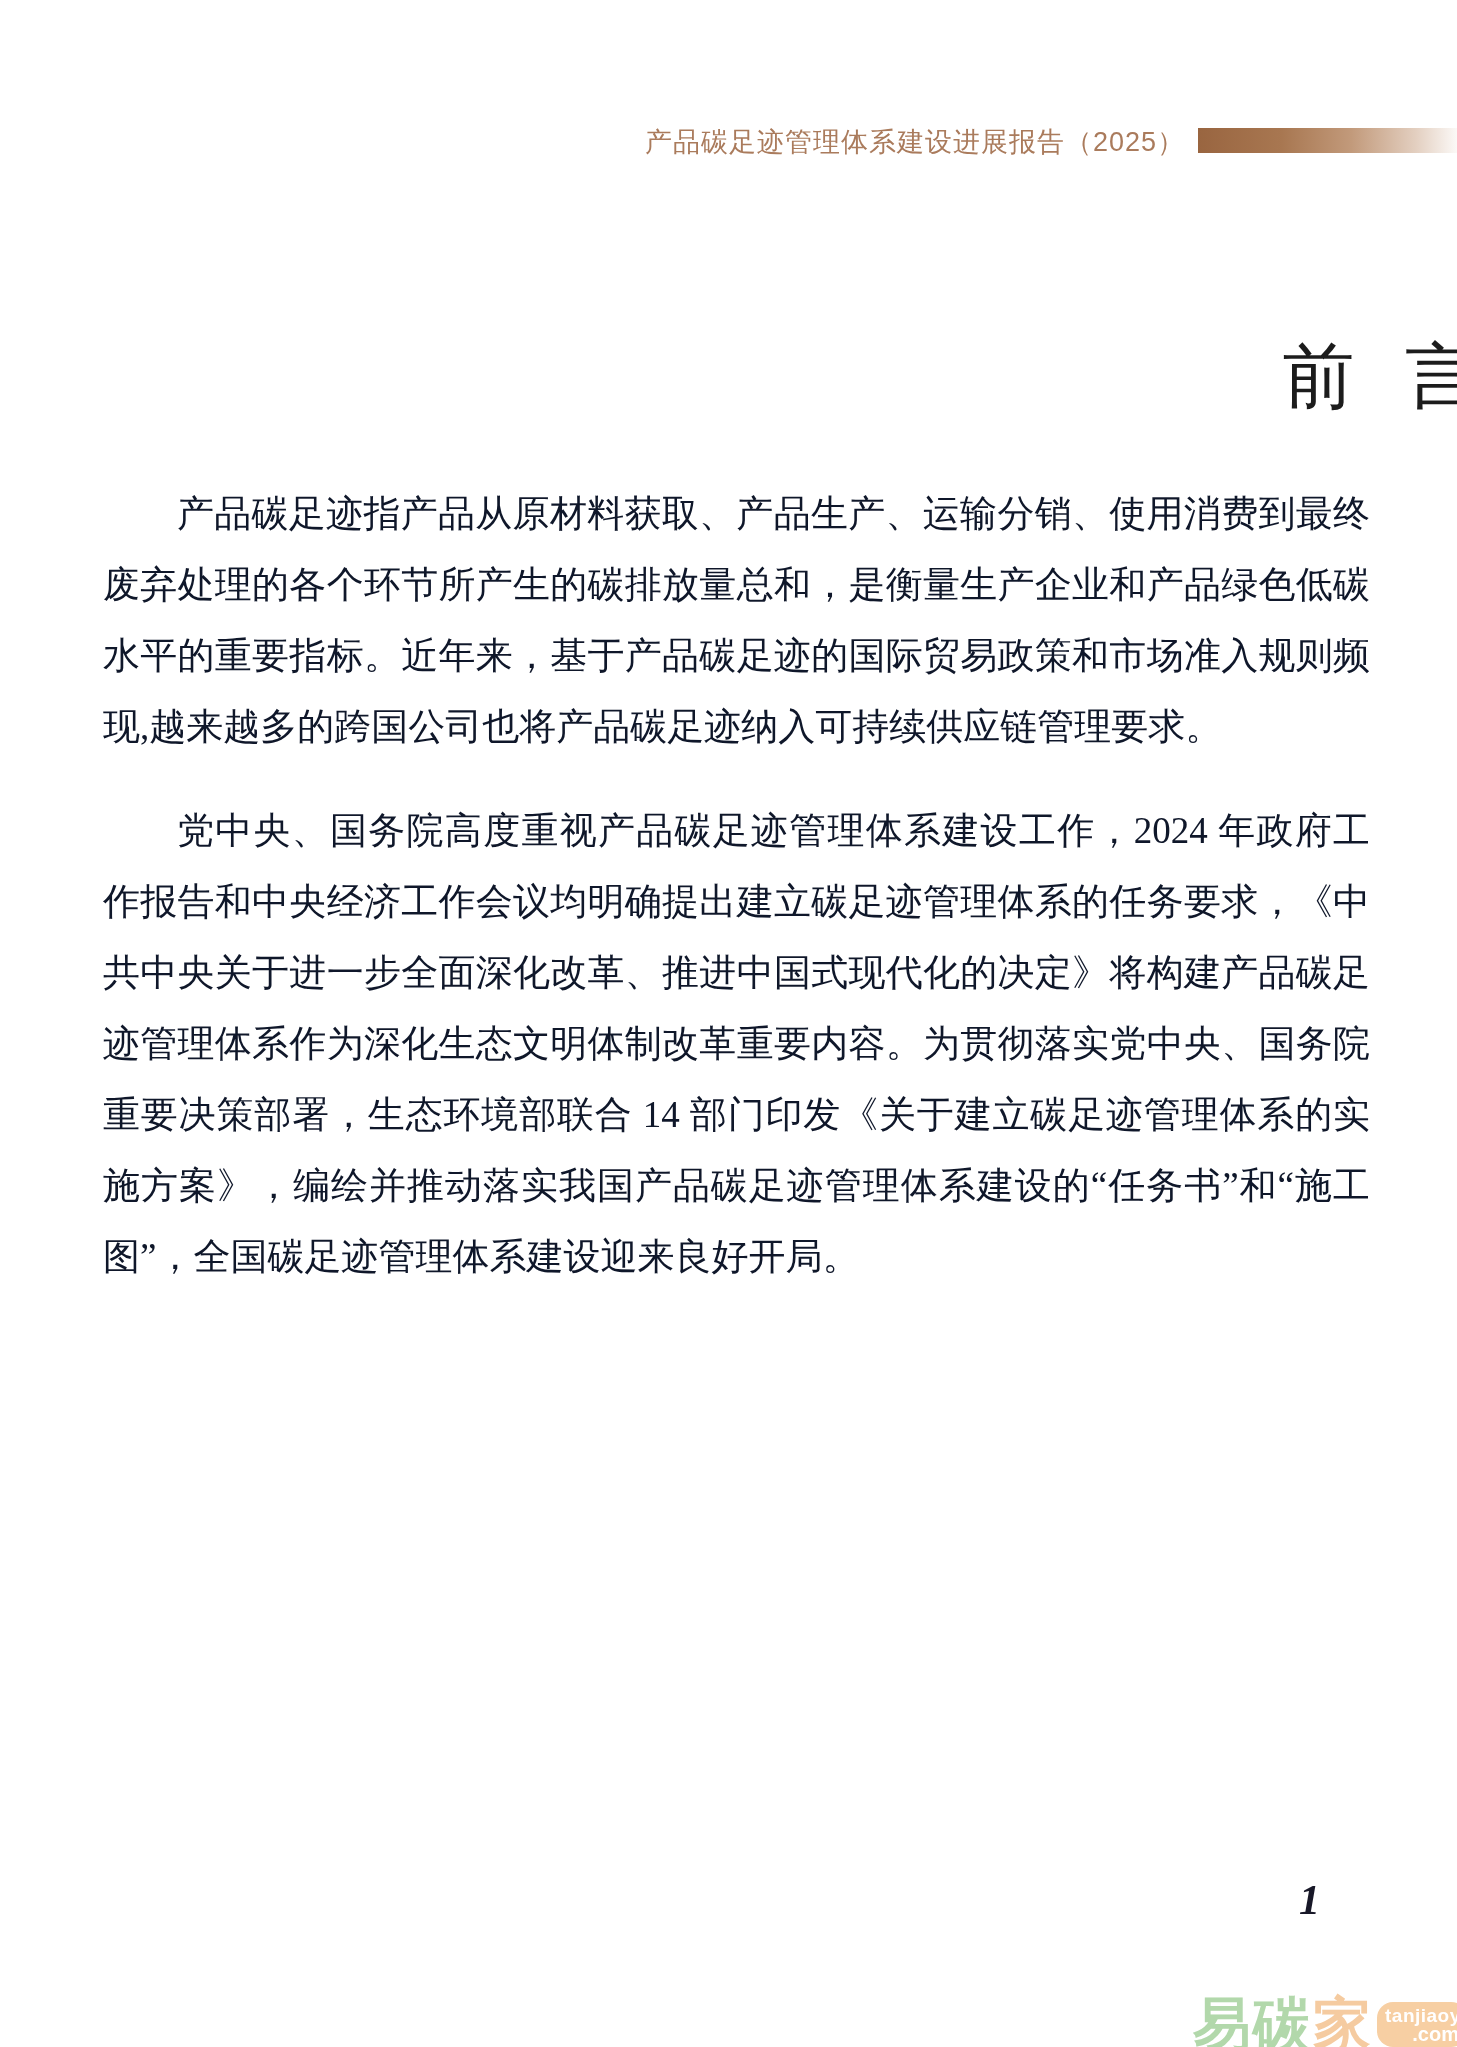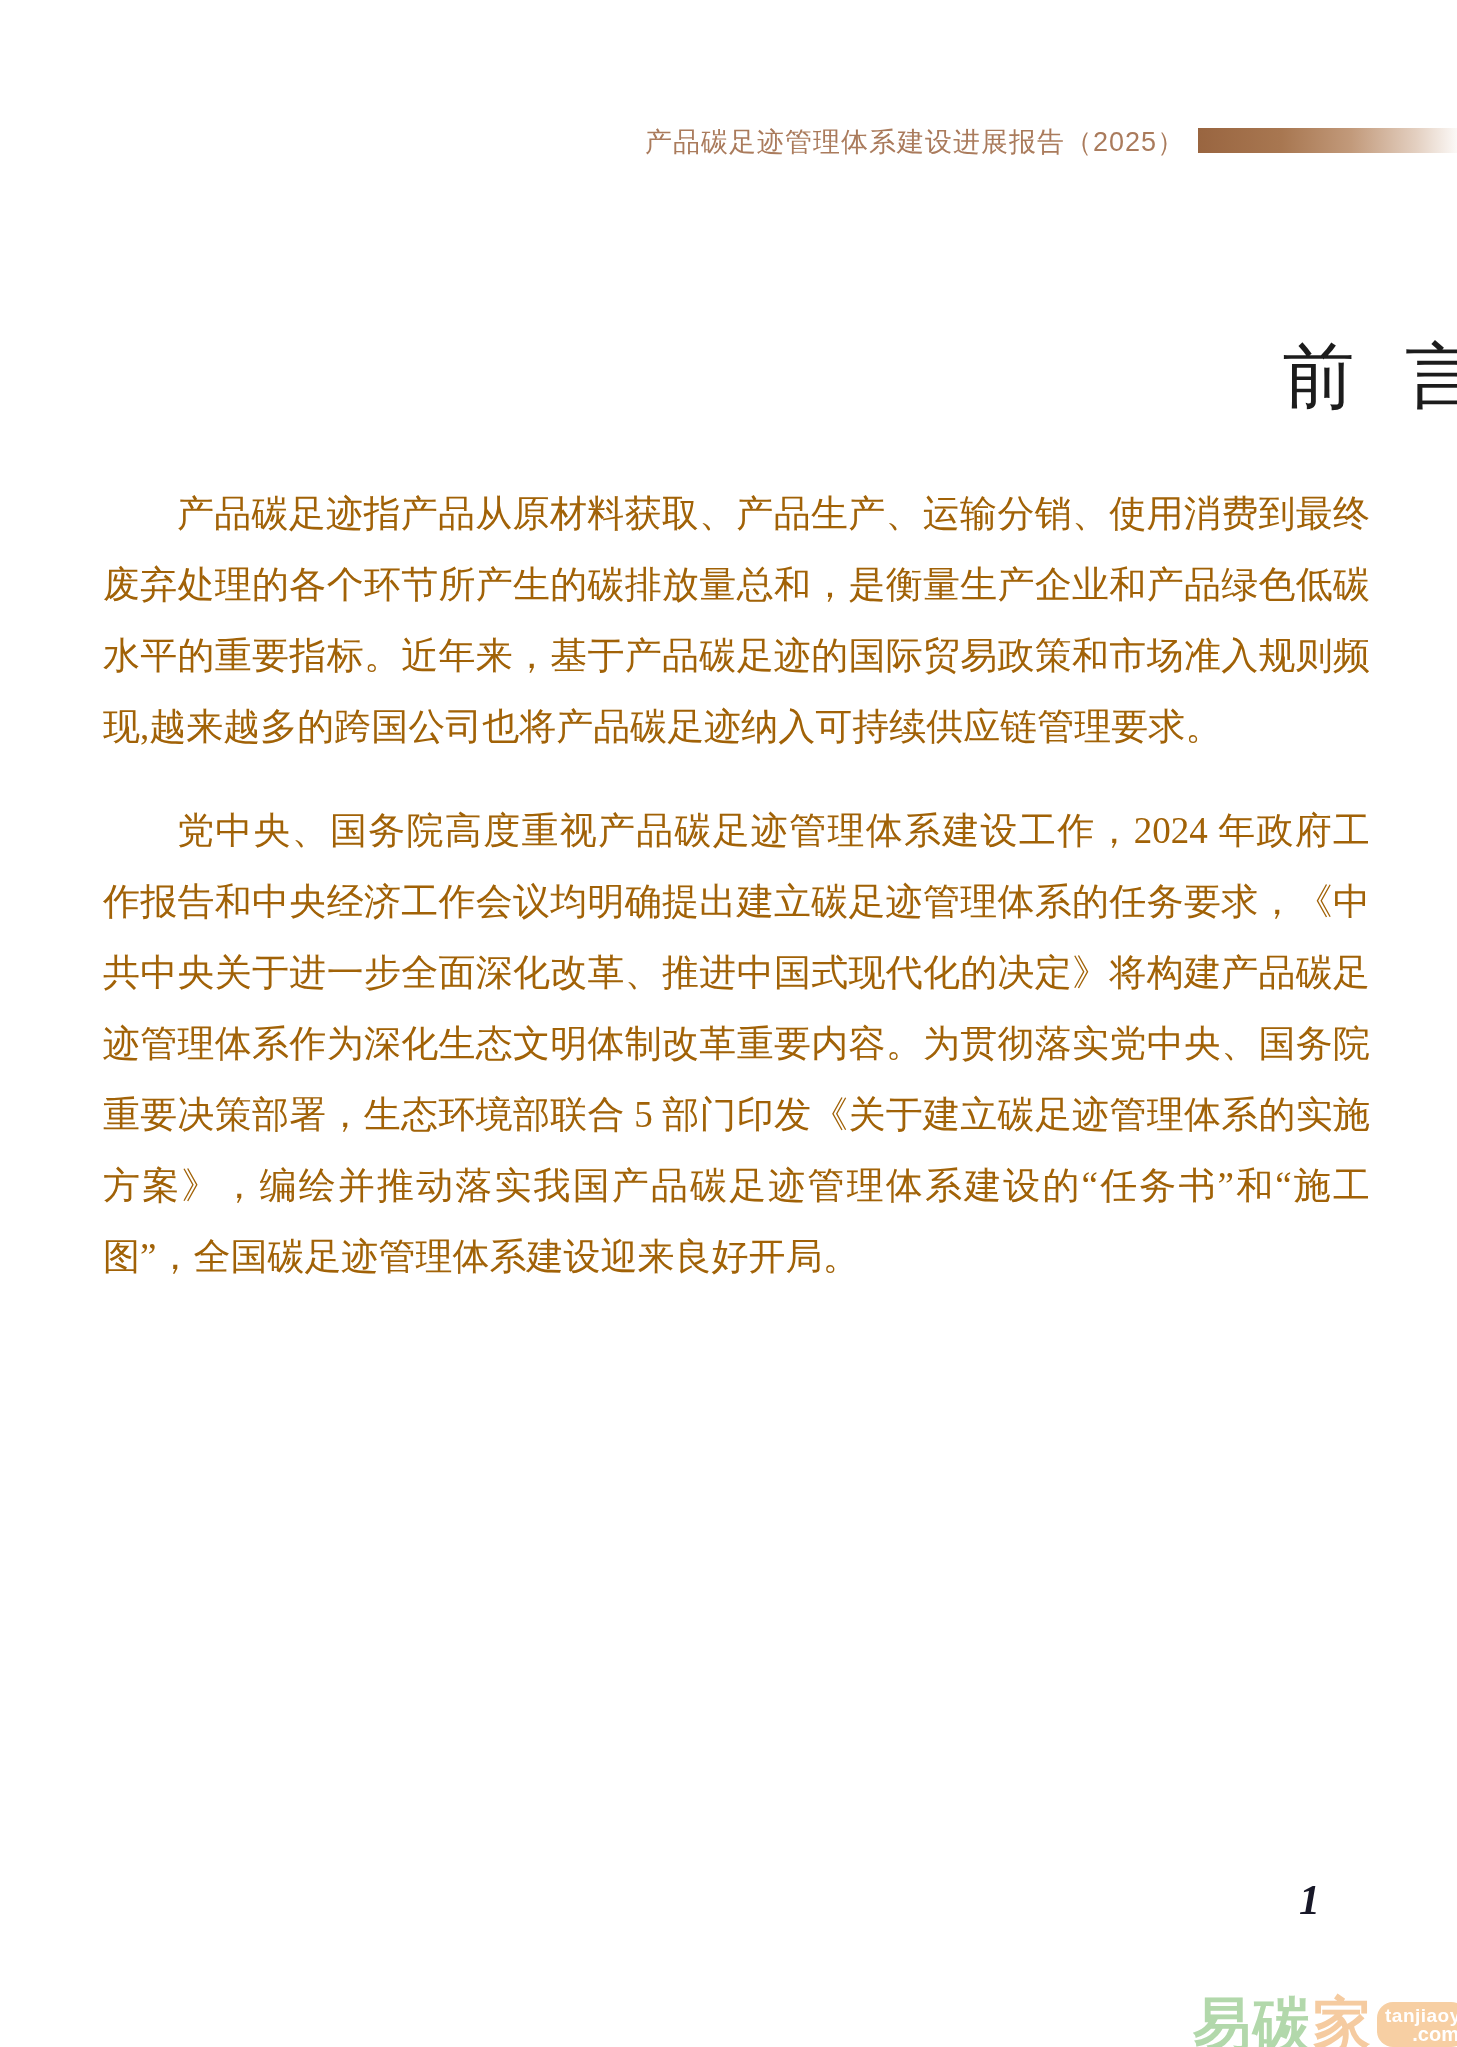--- a/index.html
+++ b/index.html
@@ -43,21 +43,21 @@
   }
 
   
   .content{
     position:absolute;
     top:478px;left:103px;right:107px;
     font-size:37px;
     line-height:71px;
     text-align:justify;
     text-justify:inter-ideograph;
-    color:#a16207;
+    color:#0f172a;
   }
   .content p{
     margin:0 0 33px 0;
     text-indent:2em;
   }
 
   
   .page-number{
     position:absolute;
     top:1876px;right:157px;
@@ -107,21 +107,21 @@
 <div class="page">
 
   <div class="header-title">产品碳足迹管理体系建设进展报告（2025）</div>
 
   <div class="header-bar"></div>
 
   <h1 class="chapter-title">前 言</h1>
 
   <div class="content">
     <p>产品碳足迹指产品从原材料获取、产品生产、运输分销、使用消费到最终废弃处理的各个环节所产生的碳排放量总和，是衡量生产企业和产品绿色低碳水平的重要指标。近年来，基于产品碳足迹的国际贸易政策和市场准入规则频现,越来越多的跨国公司也将产品碳足迹纳入可持续供应链管理要求。</p>
-    <p>党中央、国务院高度重视产品碳足迹管理体系建设工作，2024 年政府工作报告和中央经济工作会议均明确提出建立碳足迹管理体系的任务要求，《中共中央关于进一步全面深化改革、推进中国式现代化的决定》将构建产品碳足迹管理体系作为深化生态文明体制改革重要内容。为贯彻落实党中央、国务院重要决策部署，生态环境部联合 5 部门印发《关于建立碳足迹管理体系的实施方案》，编绘并推动落实我国产品碳足迹管理体系建设的“任务书”和“施工图”，全国碳足迹管理体系建设迎来良好开局。</p>
+    <p>党中央、国务院高度重视产品碳足迹管理体系建设工作，2024 年政府工作报告和中央经济工作会议均明确提出建立碳足迹管理体系的任务要求，《中共中央关于进一步全面深化改革、推进中国式现代化的决定》将构建产品碳足迹管理体系作为深化生态文明体制改革重要内容。为贯彻落实党中央、国务院重要决策部署，生态环境部联合 14 部门印发《关于建立碳足迹管理体系的实施方案》，编绘并推动落实我国产品碳足迹管理体系建设的“任务书”和“施工图”，全国碳足迹管理体系建设迎来良好开局。</p>
   </div>
 
   <div class="page-number">1</div>
 
   <div class="watermark">
     <span class="wm-char wm-green">易</span>
     <span class="wm-char wm-green">碳</span>
     <span class="wm-char wm-orange">家</span>
     <span class="wm-badge">
       <div class="line1">tanjiaoyi</div>

